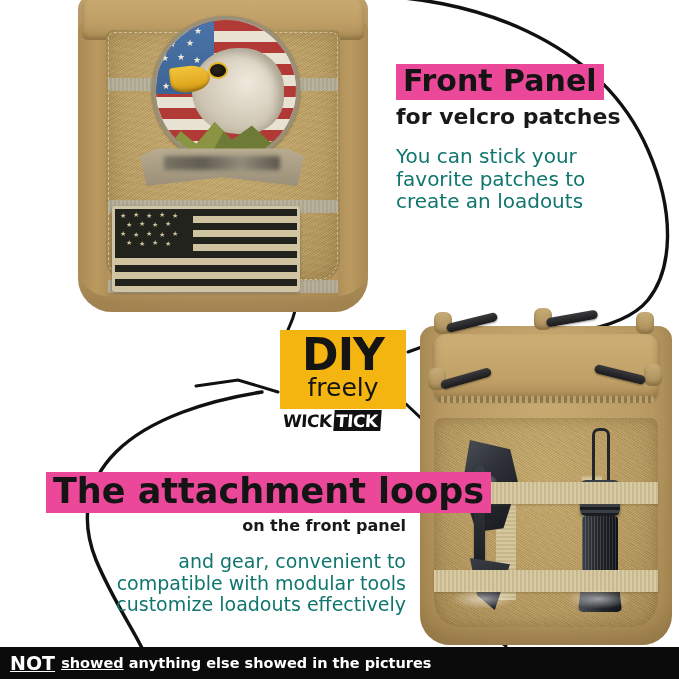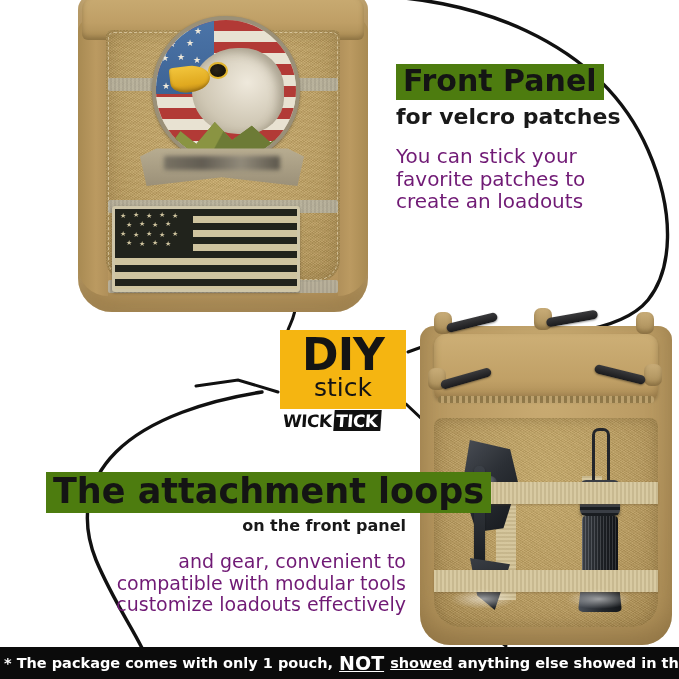--- a/index.html
+++ b/index.html
@@ -237,29 +237,29 @@
     border-radius:0 0 5px 5px;
   }
   .tool-shadow{
     position:absolute;bottom:18px;width:66px;height:20px;border-radius:50%;
     background:radial-gradient(ellipse,rgba(255,255,255,.55),rgba(255,255,255,0) 70%);
   }
 
   
   .hl{
     display:inline-block;
-    background:#4d7c0f;
+    background:#ec4899;
     color:#141414;
     font-weight:bold;
     padding:1px 7px 3px 7px;
     line-height:1.06;
     white-space:nowrap;
   }
   .sub{color:#191919;font-weight:bold;white-space:nowrap;}
-  .body-txt{color:#701a75;line-height:1.14;}
+  .body-txt{color:#0f766e;line-height:1.14;}
 
   #callout-front-panel{left:396px;top:64px;width:270px;}
   #callout-front-panel .hl{font-size:30px;}
   #callout-front-panel .sub{font-size:22px;margin-top:4px;}
   #callout-front-panel .body-txt{font-size:20px;margin-top:16px;}
 
   #callout-attachment{left:46px;top:472px;width:360px;text-align:right;}
   #callout-attachment .hl{font-size:35px;}
   #callout-attachment .sub{font-size:16px;margin-top:3px;}
   #callout-attachment .body-txt{font-size:19px;margin-top:16px;}
@@ -427,40 +427,39 @@
     <div class="body-txt">
       <div>You can stick your</div>
       <div>favorite patches to</div>
       <div>create an loadouts</div>
     </div>
   </div>
 
   <div class="abs" id="diy-badge">
     <div class="diy-box">
       <div class="diy-main">DIY</div>
-      <div class="diy-sub">stick</div>
+      <div class="diy-sub">freely</div>
     </div>
     <div class="logo">
       <span class="logo-a">WICK</span>
       <span class="logo-b">TICK</span>
     </div>
   </div>
 
   <div class="abs" id="callout-attachment">
     <div><span class="hl">The attachment loops</span></div>
     <div class="sub">on the front panel</div>
     <div class="body-txt">
       <div>and gear, convenient to</div>
       <div>compatible with modular tools</div>
       <div>customize loadouts effectively</div>
     </div>
   </div>
 
   <div id="disclaimer-bar">
-    <span>* The package comes with only 1 pouch,</span>
     <span>&nbsp;</span>
     <span class="big">NOT</span>
     <span>&nbsp;</span>
     <span class="u">showed</span>
     <span>&nbsp;</span>
     <span>anything else showed in the pictures</span>
   </div>
 
 </div>
 

